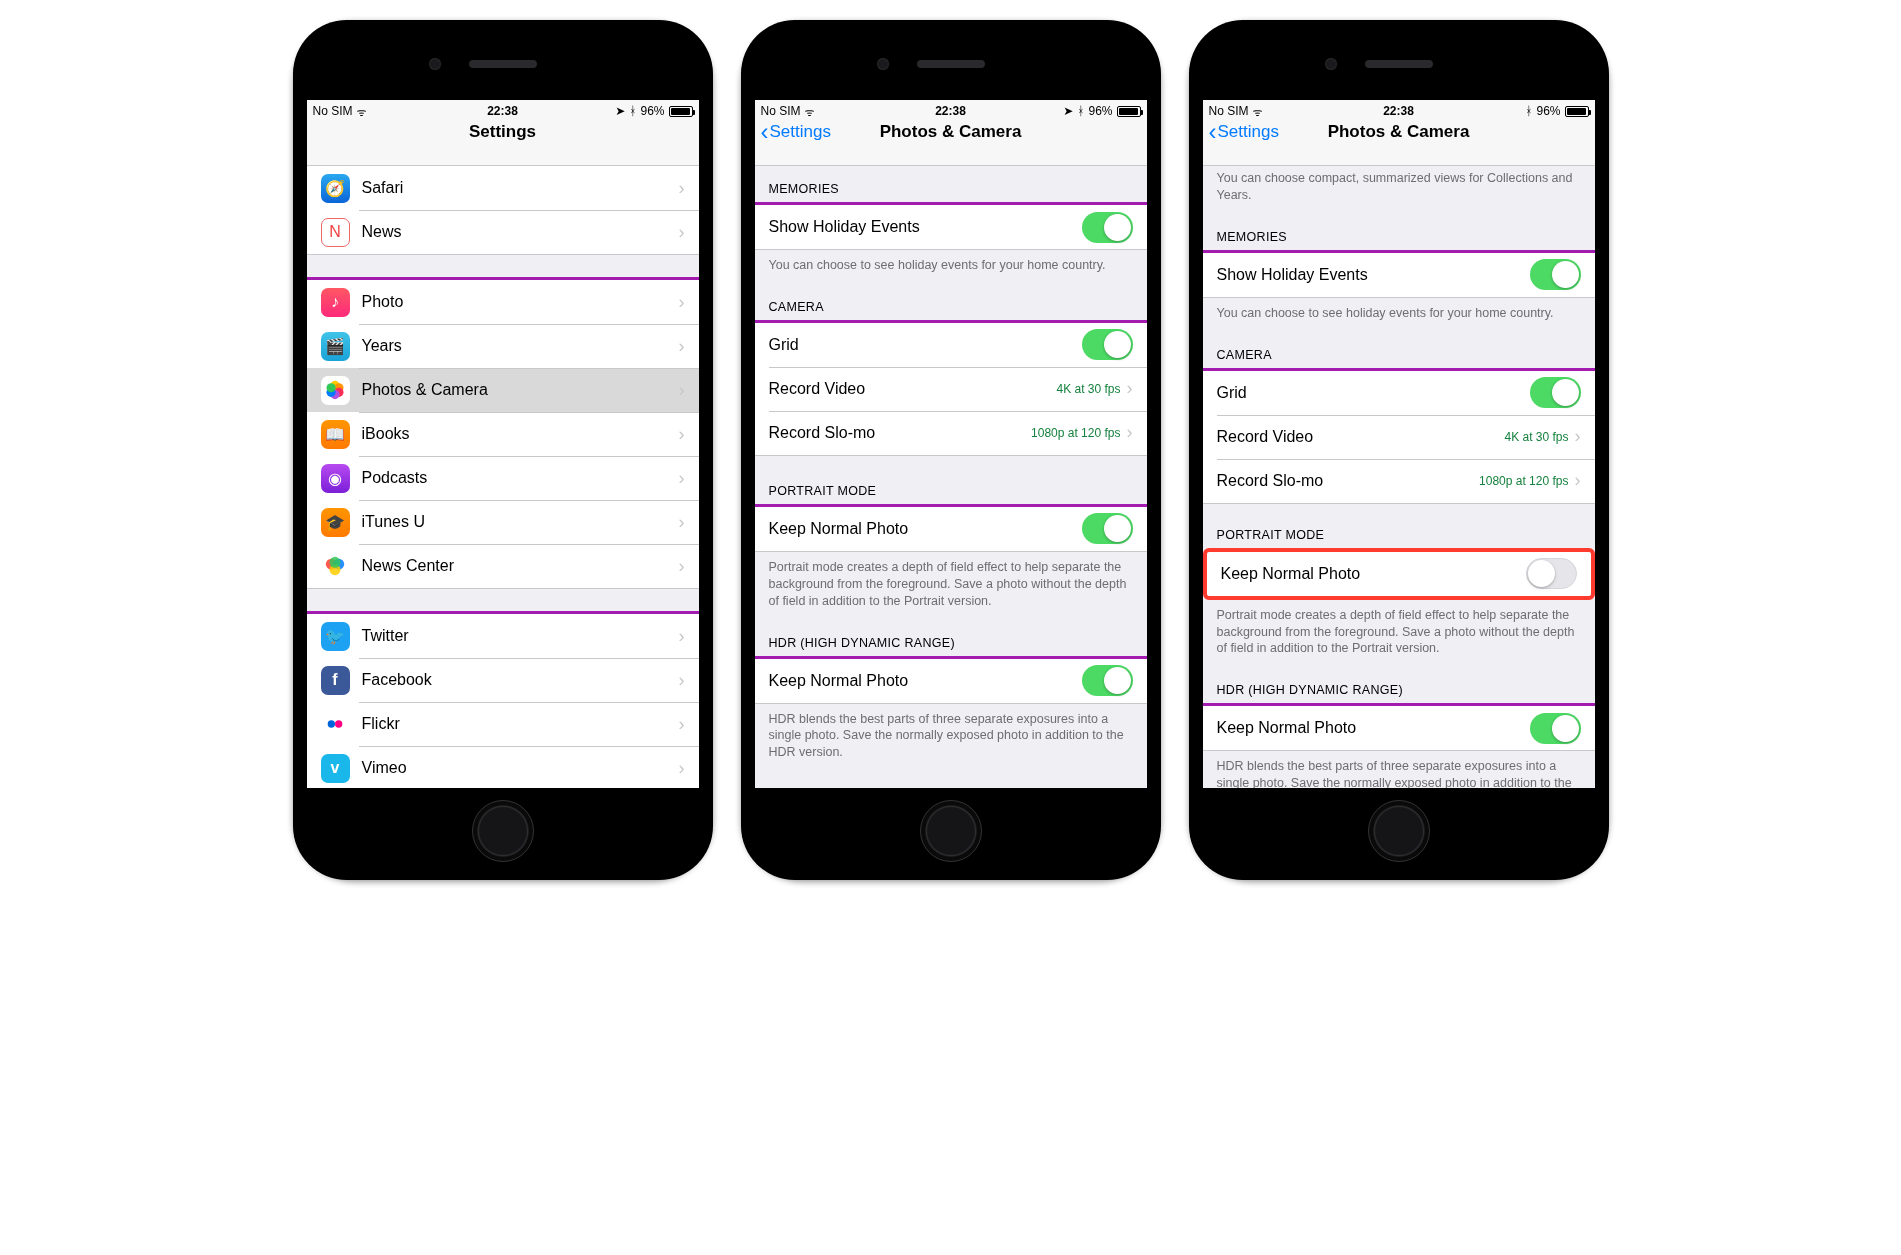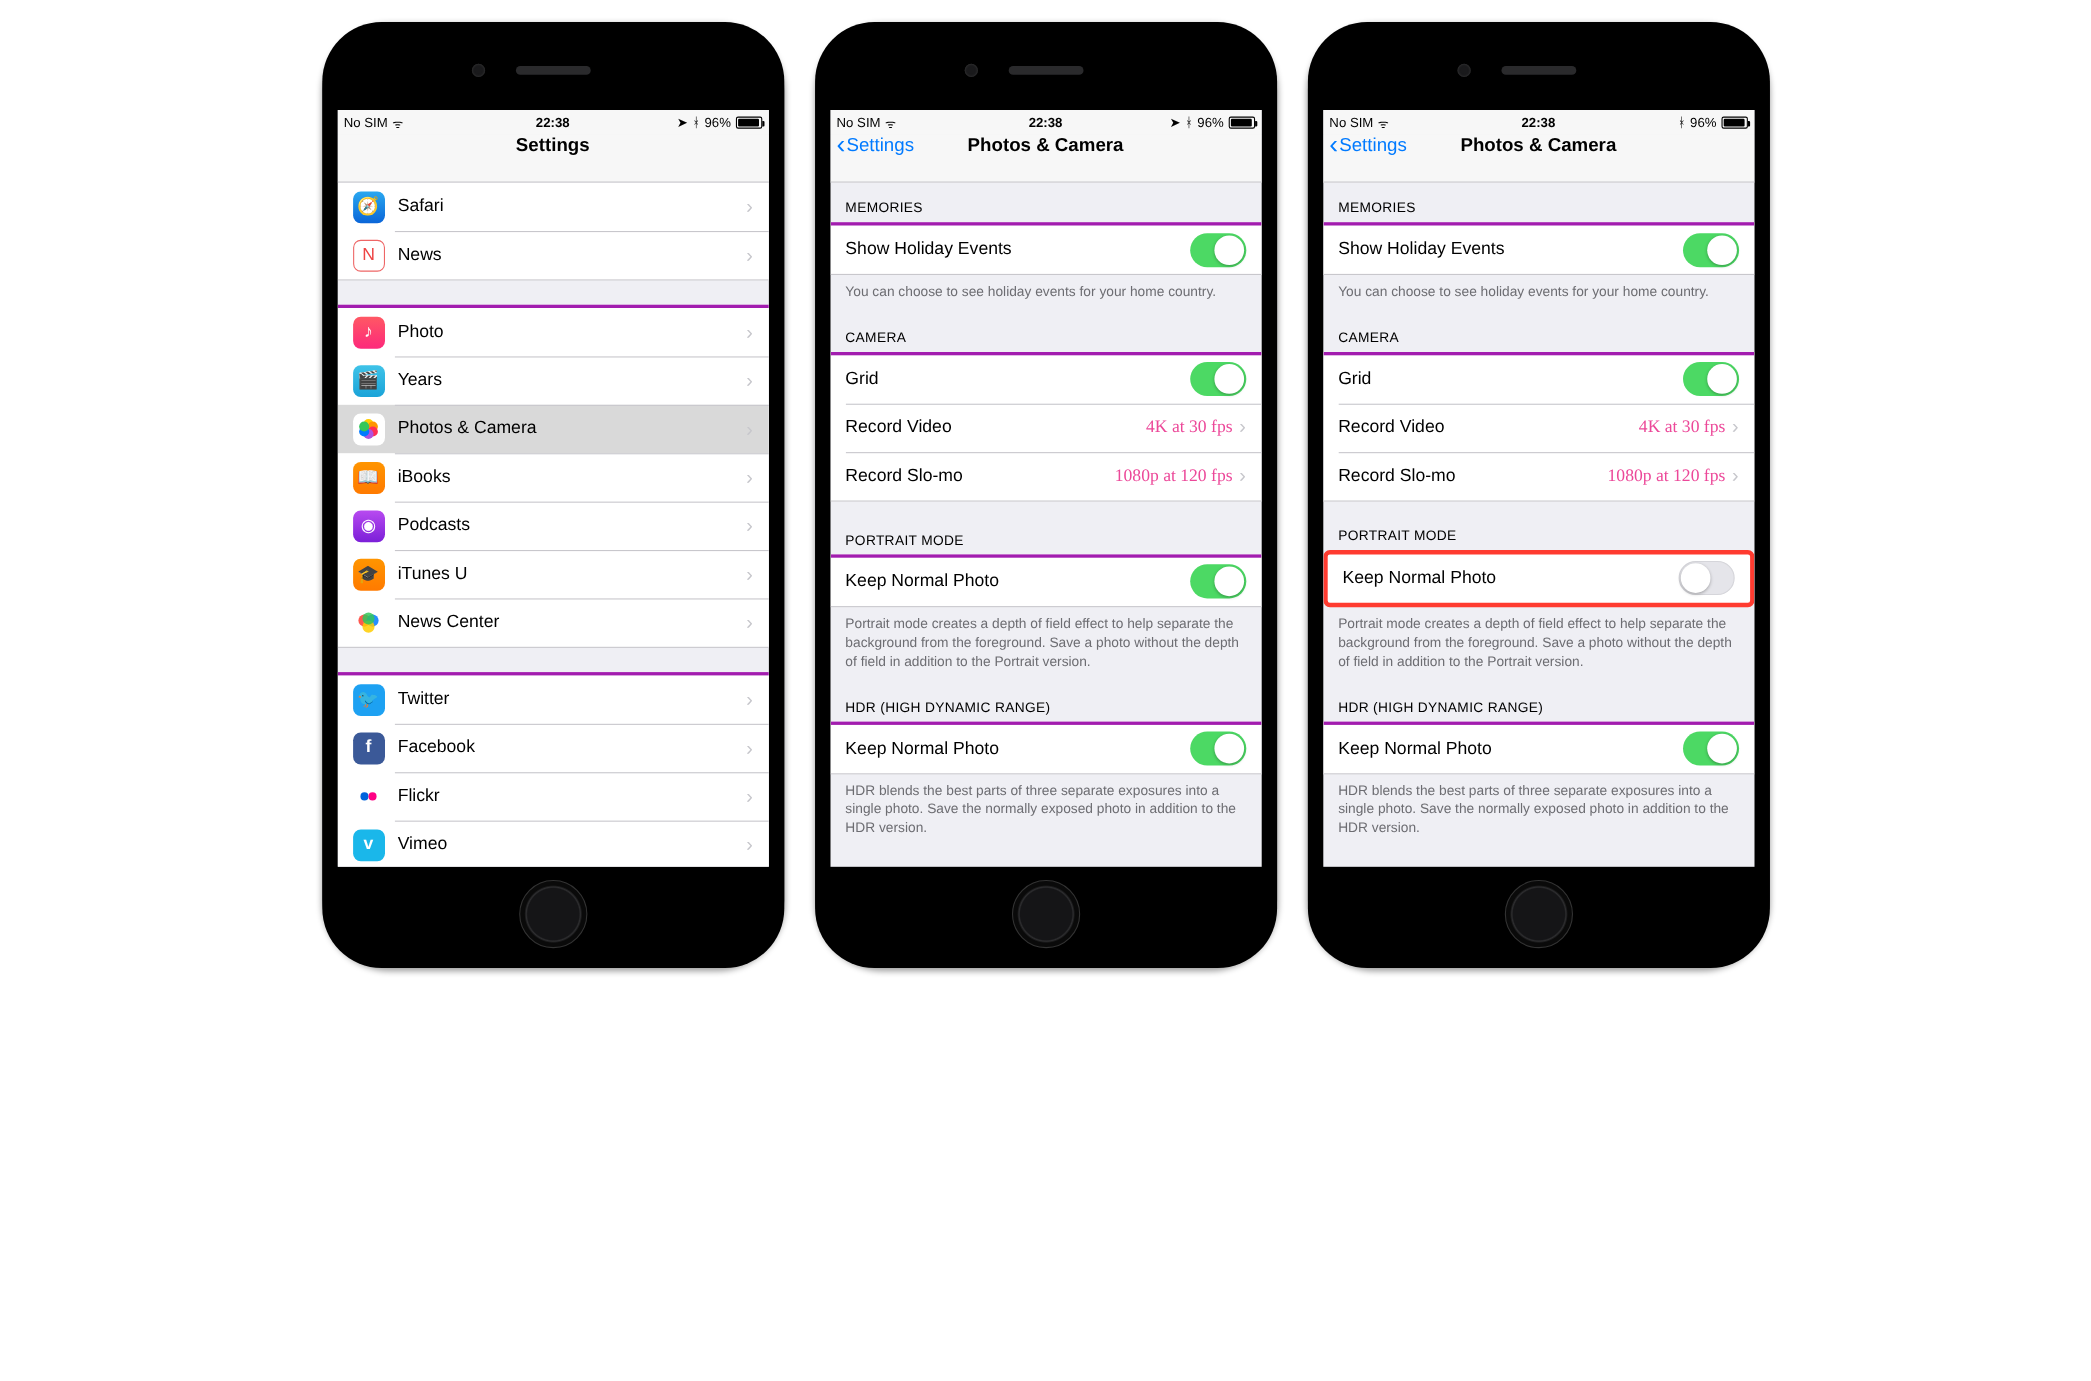--- a/index.html
+++ b/index.html
@@ -110,21 +110,21 @@
   }
   .cell + .cell::before {
     content:""; position:absolute; top:0; left:14px; right:0; height:1px; background:#c8c7cc;
   }
   .cell.with-icon + .cell.with-icon::before { left:52px; }
   .cell .icon {
     width:29px; height:29px; border-radius:7px; margin-right:12px; flex-shrink:0;
     display:flex; align-items:center; justify-content:center; font-size:16px; color:#fff;
   }
   .cell .label { flex:1; font-size:16px; }
-  .cell .value { color:#ec4899; font-size:16px; margin-right:6px;font-family:Liberation Serif, serif; }
+  .cell .value { color:#15803d; font-size:12px; margin-right:6px; }
   .cell .chevron { color:#c7c7cc; font-size:18px; font-weight:300; }
   .cell.selected { background:#d9d9d9; }
   
   .toggle {
     width:51px; height:31px; border-radius:16px; position:relative; flex-shrink:0;
   }
   .toggle .knob {
     position:absolute; top:2px; width:27px; height:27px; background:#fff; border-radius:50%;
     box-shadow:0 1px 3px rgba(0,0,0,.3);
   }
@@ -387,20 +387,21 @@
           </div>
     </div>
     <div class="navbar">
       <div class="back">
             <span class="chev">‹</span>
             <span>Settings</span>
           </div>
       <span class="title">Photos &amp; Camera</span>
     </div>
     <div class="content">
+      <div class="group-footer" style="padding-top:4px">You can choose compact, summarized views for Collections and Years.</div>
 
       <div class="group-header">MEMORIES</div>
       <div class="cell-group">
         <div class="cell">
               <span class="label">Show Holiday Events</span>
               <span class="toggle on">
                 <span class="knob"></span>
               </span>
             </div>
       </div>

